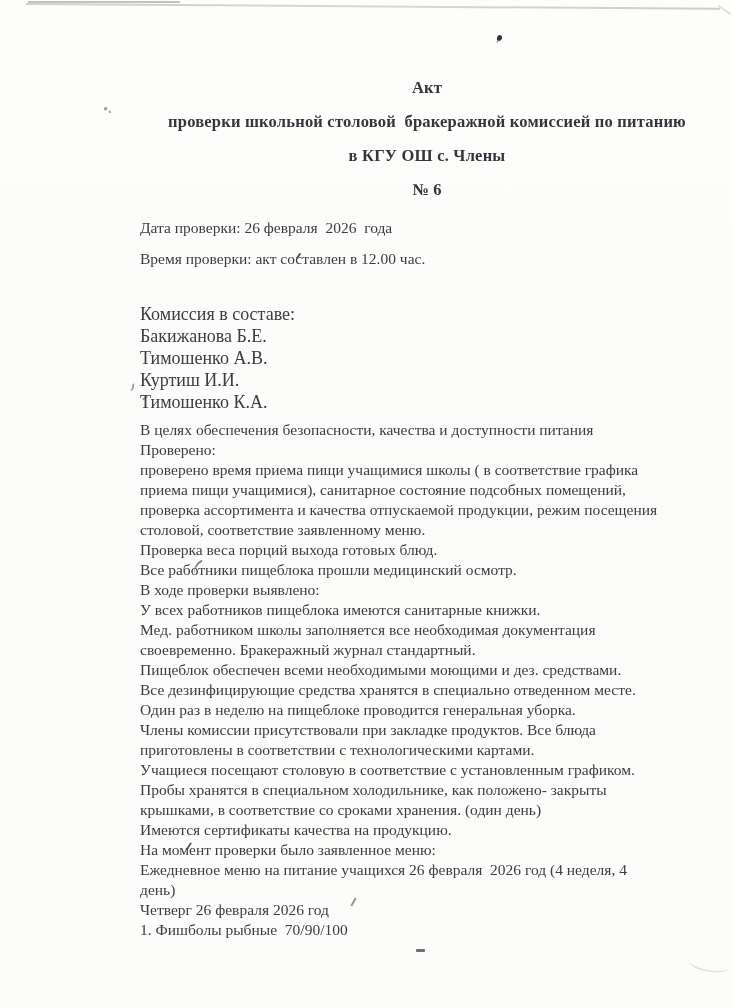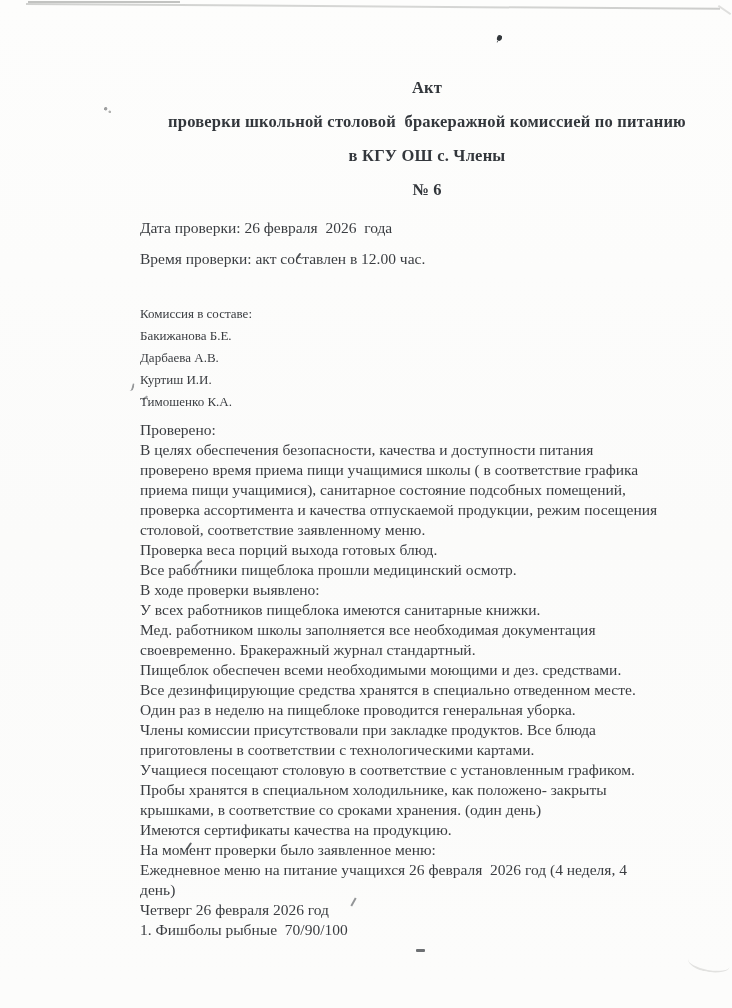--- a/index.html
+++ b/index.html
@@ -33,21 +33,21 @@
   }
 
   .meta-block {
     margin-top: 5px;
     font-size: 15.5px;
     line-height: 31px;
   }
 
   .commission-block {
     margin-top: 29px;
-    font-size: 13px;
+    font-size: 18px;
     line-height: 22px;
   }
 
   .body-block {
     margin-top: 7px;
     font-size: 15.5px;
     line-height: 20px;
   }
 
   .title-line, .meta-line, .doc-line {
@@ -149,29 +149,29 @@
 
     <div class="meta-block">
       <div class="meta-line">Дата проверки: 26 февраля  2026  года</div>
       <div class="meta-line">Время проверки: акт составлен в 12.00 час.</div>
     </div>
 
     <div class="commission-block">
       <div class="doc-line">Комиссия в составе:</div>
       <div>
           <div class="doc-line">Бакижанова Б.Е.</div>
-          <div class="doc-line">Дарбаева А.В.</div>
+          <div class="doc-line">Тимошенко А.В.</div>
           <div class="doc-line">Куртиш И.И.</div>
           <div class="doc-line">Тимошенко К.А.</div>
         </div>
     </div>
 
     <div class="body-block">
+        <div class="doc-line">В целях обеспечения безопасности, качества и доступности питания</div>
         <div class="doc-line">Проверено:</div>
-        <div class="doc-line">В целях обеспечения безопасности, качества и доступности питания</div>
         <div class="doc-line">проверено время приема пищи учащимися школы ( в соответствие графика</div>
         <div class="doc-line">приема пищи учащимися), санитарное состояние подсобных помещений,</div>
         <div class="doc-line">проверка ассортимента и качества отпускаемой продукции, режим посещения</div>
         <div class="doc-line">столовой, соответствие заявленному меню.</div>
         <div class="doc-line">Проверка веса порций выхода готовых блюд.</div>
         <div class="doc-line">Все работники пищеблока прошли медицинский осмотр.</div>
         <div class="doc-line">В ходе проверки выявлено:</div>
         <div class="doc-line">У всех работников пищеблока имеются санитарные книжки.</div>
         <div class="doc-line">Мед. работником школы заполняется все необходимая документация</div>
         <div class="doc-line">своевременно. Бракеражный журнал стандартный.</div>

